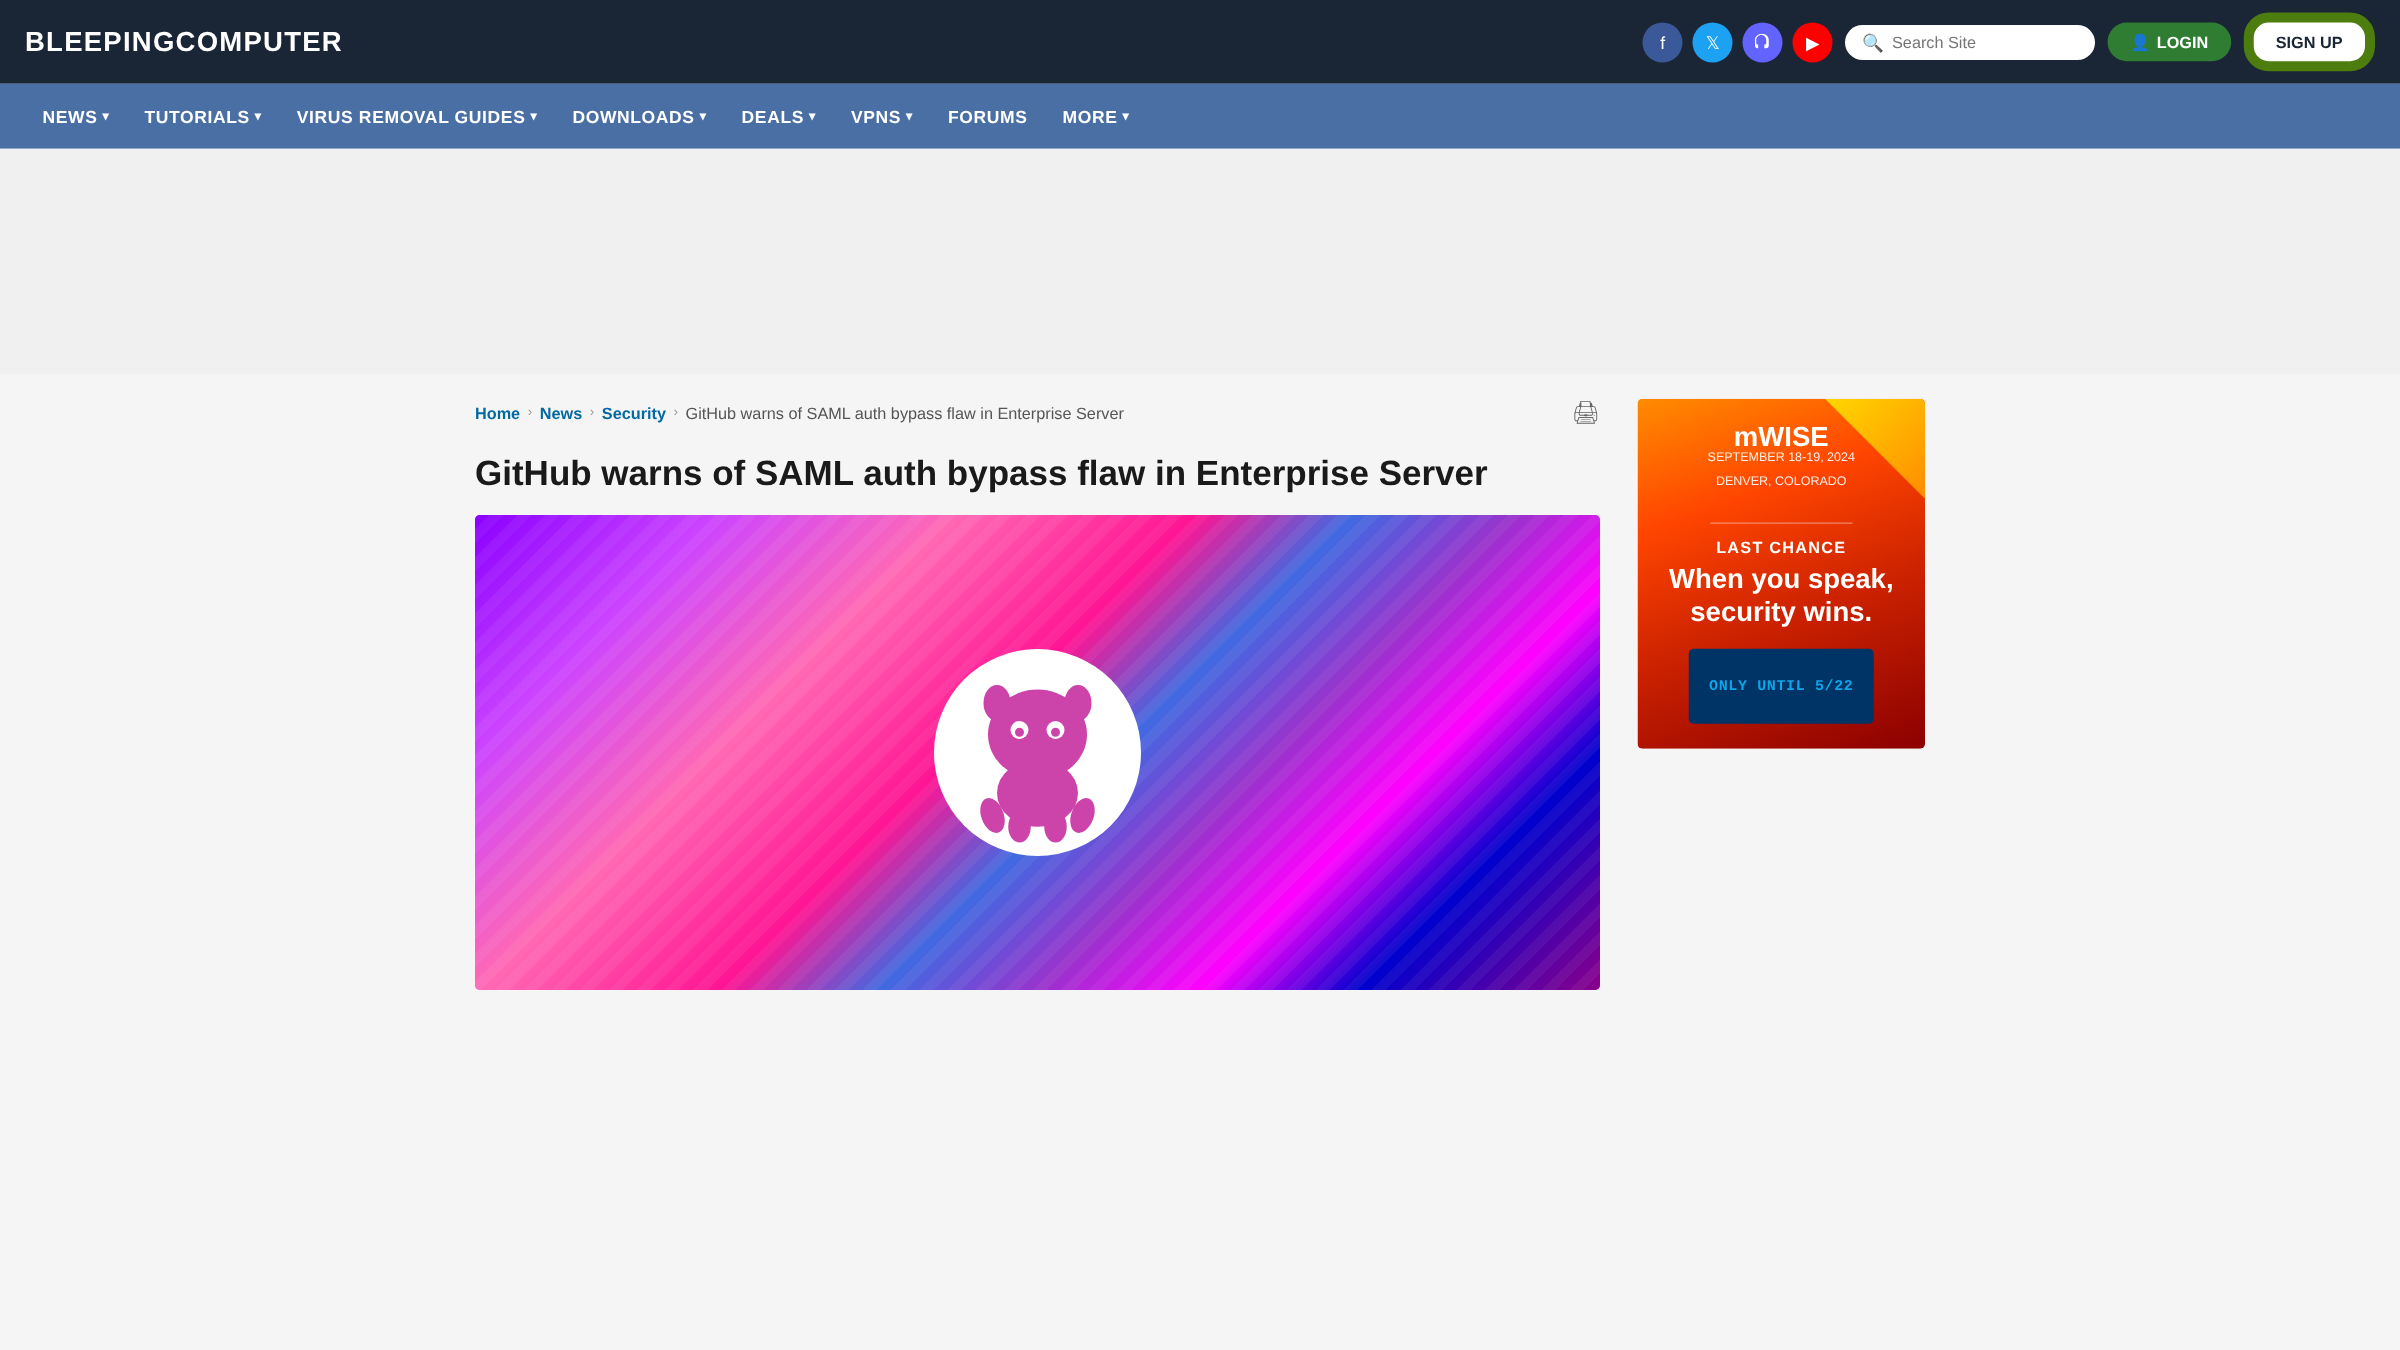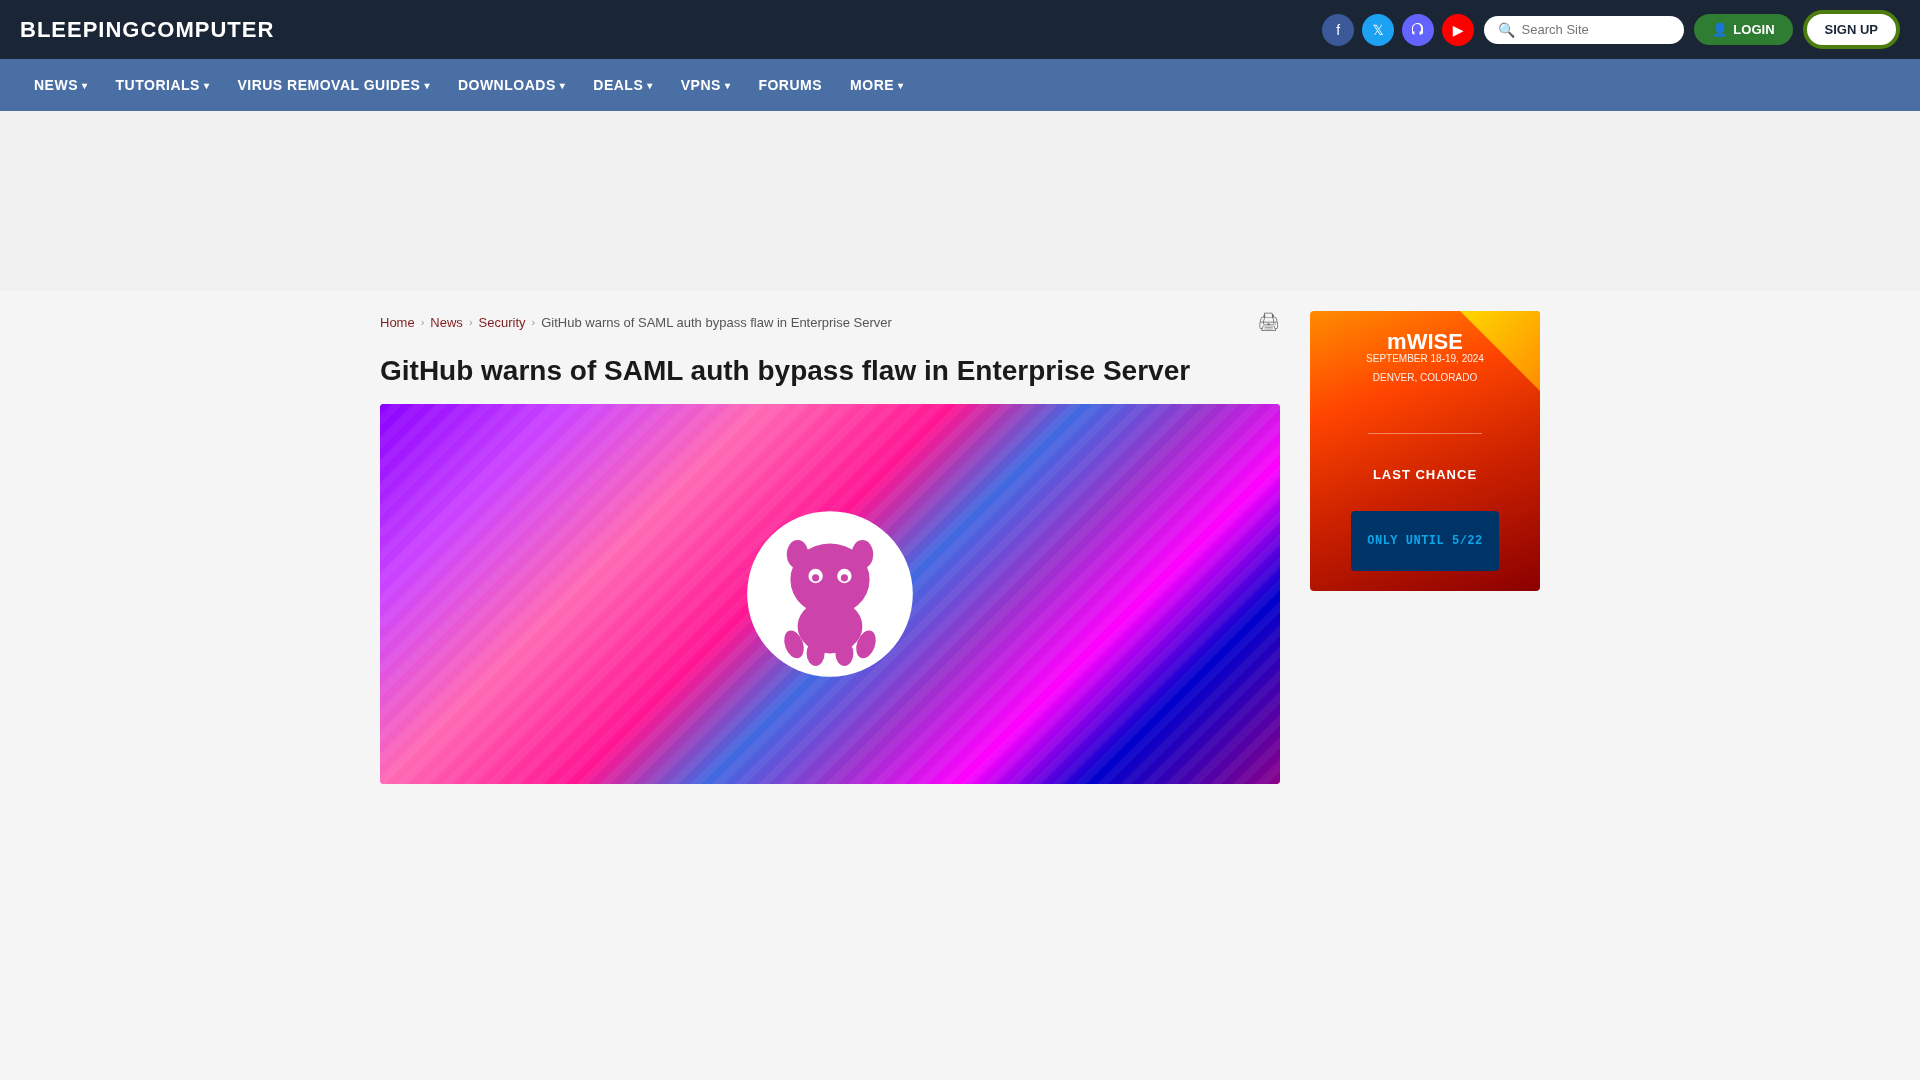--- a/index.html
+++ b/index.html
@@ -73,21 +73,21 @@
       font-size: 13px;
       cursor: pointer;
       display: flex;
       align-items: center;
       gap: 5px;
       font-weight: 600;
     }
     .btn-signup {
       background: white;
       color: #1a2535;
-      border: 4px solid #4d7c0f;
+      border: 8px solid #4d7c0f;
       border-radius: 20px;
       padding: 8px 18px;
       font-size: 13px;
       cursor: pointer;
       font-weight: 600;
     }
 
     
     .nav {
       background: #4a6fa5;
@@ -138,22 +138,23 @@
 
     
     .breadcrumb {
       display: flex;
       align-items: center;
       gap: 6px;
       font-size: 13px;
       margin-bottom: 20px;
     }
     .breadcrumb a {
-      color: #7f1d1d;
+      color: #0369a1;
       text-decoration: none;
+      font-weight: bold;
     }
     .breadcrumb .sep { color: #999; font-size: 11px; }
     .breadcrumb .current { color: #555; }
     .print-icon {
       margin-left: auto;
       color: #666;
       cursor: pointer;
       font-size: 18px;
     }
 
@@ -467,20 +468,21 @@
     <div class="ad-sidebar">
       <div class="ad-sidebar-bg">
         <div class="ad-sidebar-corner"></div>
         <div style="text-align:center; margin-bottom:8px;">
           <div class="ad-logo-text">mWISE</div>
           <div class="ad-logo-subtext">SEPTEMBER 18-19, 2024</div>
           <div class="ad-logo-subtext">DENVER, COLORADO</div>
         </div>
         <div class="ad-divider"></div>
         <div class="ad-last-chance">LAST CHANCE</div>
+        <div class="ad-main-text">When you speak, security wins.</div>
         <div class="ad-button">ONLY UNTIL 5/22</div>
       </div>
     </div>
 
 
   </div>
 
 </div>
 
 </body></html>

